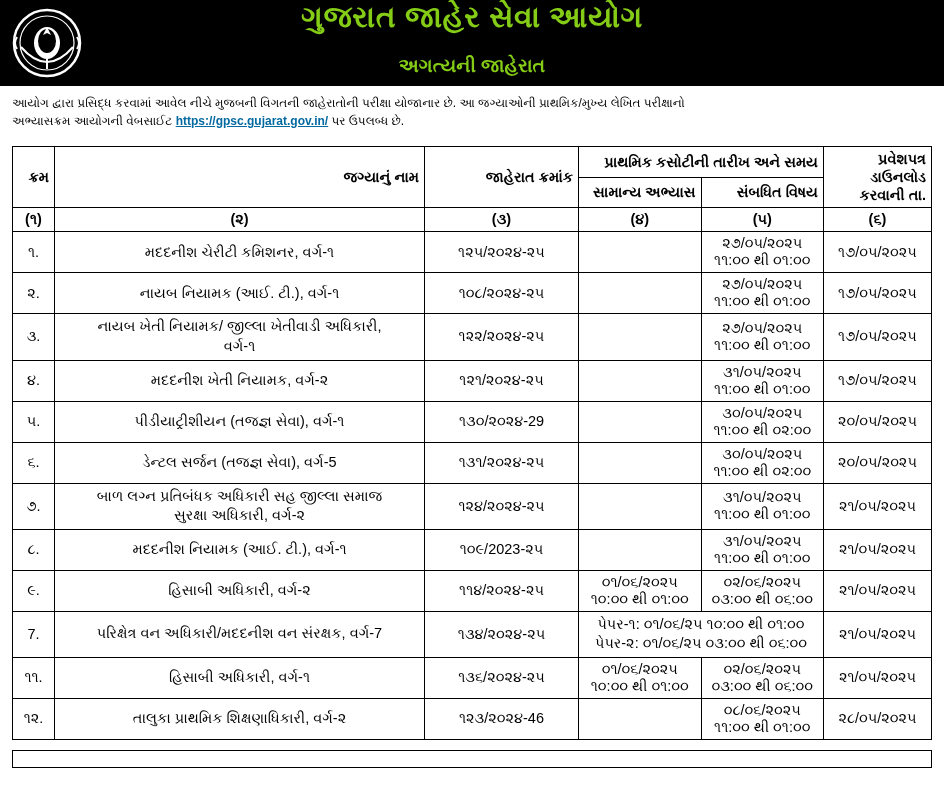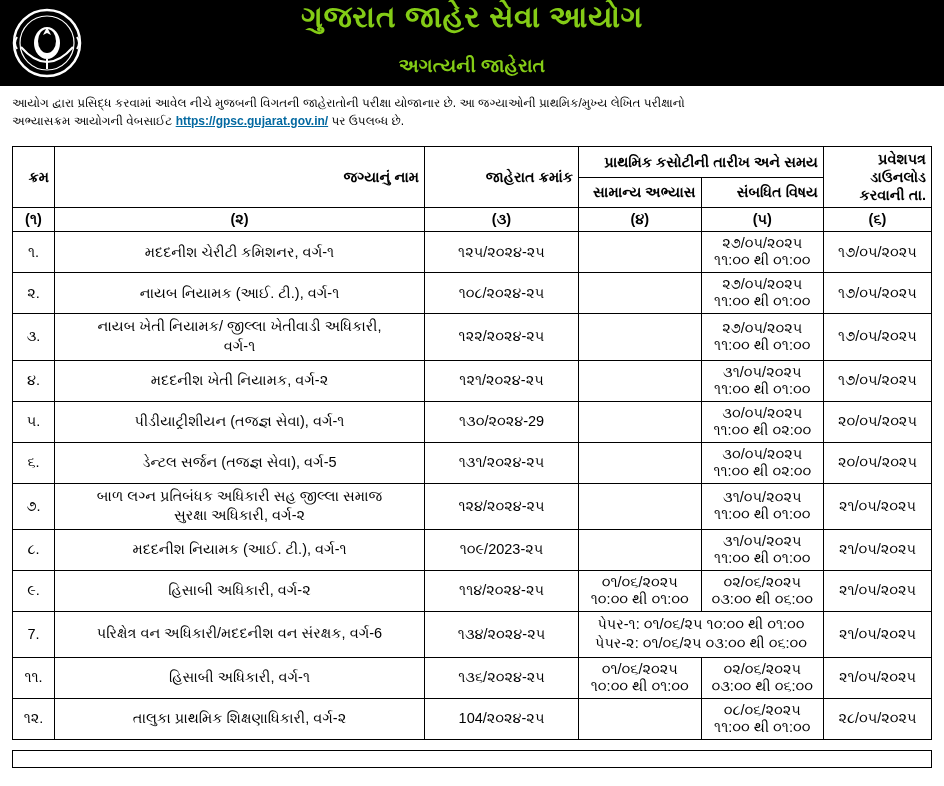--- a/index.html
+++ b/index.html
@@ -230,37 +230,37 @@
         <tr>
           <td class="cell-center">૯.</td>
           <td class="cell-name">હિસાબી અધિકારી, વર્ગ-૨</td>
           <td class="cell-center">૧૧૪/૨૦૨૪-૨૫</td>
           <td class="cell-center">૦૧/૦૬/૨૦૨૫<br>૧૦:૦૦ થી ૦૧:૦૦</td>
           <td class="cell-center">૦૨/૦૬/૨૦૨૫<br>૦૩:૦૦ થી ૦૬:૦૦</td>
           <td class="cell-center">૨૧/૦૫/૨૦૨૫</td>
         </tr>
         <tr>
           <td class="cell-center">7.</td>
-          <td class="cell-name">પરિક્ષેત્ર વન અધિકારી/મદદનીશ વન સંરક્ષક, વર્ગ-6</td>
+          <td class="cell-name">પરિક્ષેત્ર વન અધિકારી/મદદનીશ વન સંરક્ષક, વર્ગ-7</td>
           <td class="cell-center">૧૩૪/૨૦૨૪-૨૫</td>
           <td class="cell-center small-line" colspan="2">પેપર-૧: ૦૧/૦૬/૨૫ ૧૦:૦૦ થી ૦૧:૦૦<br>પેપર-૨: ૦૧/૦૬/૨૫ ૦૩:૦૦ થી ૦૬:૦૦</td>
           <td class="cell-center">૨૧/૦૫/૨૦૨૫</td>
         </tr>
         <tr>
           <td class="cell-center">૧૧.</td>
           <td class="cell-name">હિસાબી અધિકારી, વર્ગ-૧</td>
           <td class="cell-center">૧૩૬/૨૦૨૪-૨૫</td>
           <td class="cell-center">૦૧/૦૬/૨૦૨૫<br>૧૦:૦૦ થી ૦૧:૦૦</td>
           <td class="cell-center">૦૨/૦૬/૨૦૨૫<br>૦૩:૦૦ થી ૦૬:૦૦</td>
           <td class="cell-center">૨૧/૦૫/૨૦૨૫</td>
         </tr>
         <tr>
           <td class="cell-center">૧૨.</td>
           <td class="cell-name">તાલુકા પ્રાથમિક શિક્ષણાધિકારી, વર્ગ-૨</td>
-          <td class="cell-center">104/૨૦૨૪-૨૫</td>
+          <td class="cell-center">૧૨૩/૨૦૨૪-46</td>
           <td class="cell-center"></td>
           <td class="cell-center">૦૮/૦૬/૨૦૨૫<br>૧૧:૦૦ થી ૦૧:૦૦</td>
           <td class="cell-center">૨૮/૦૫/૨૦૨૫</td>
         </tr>
       </tbody>
   </table>
 
   <div class="bottom-box"></div>
 </div>
 

